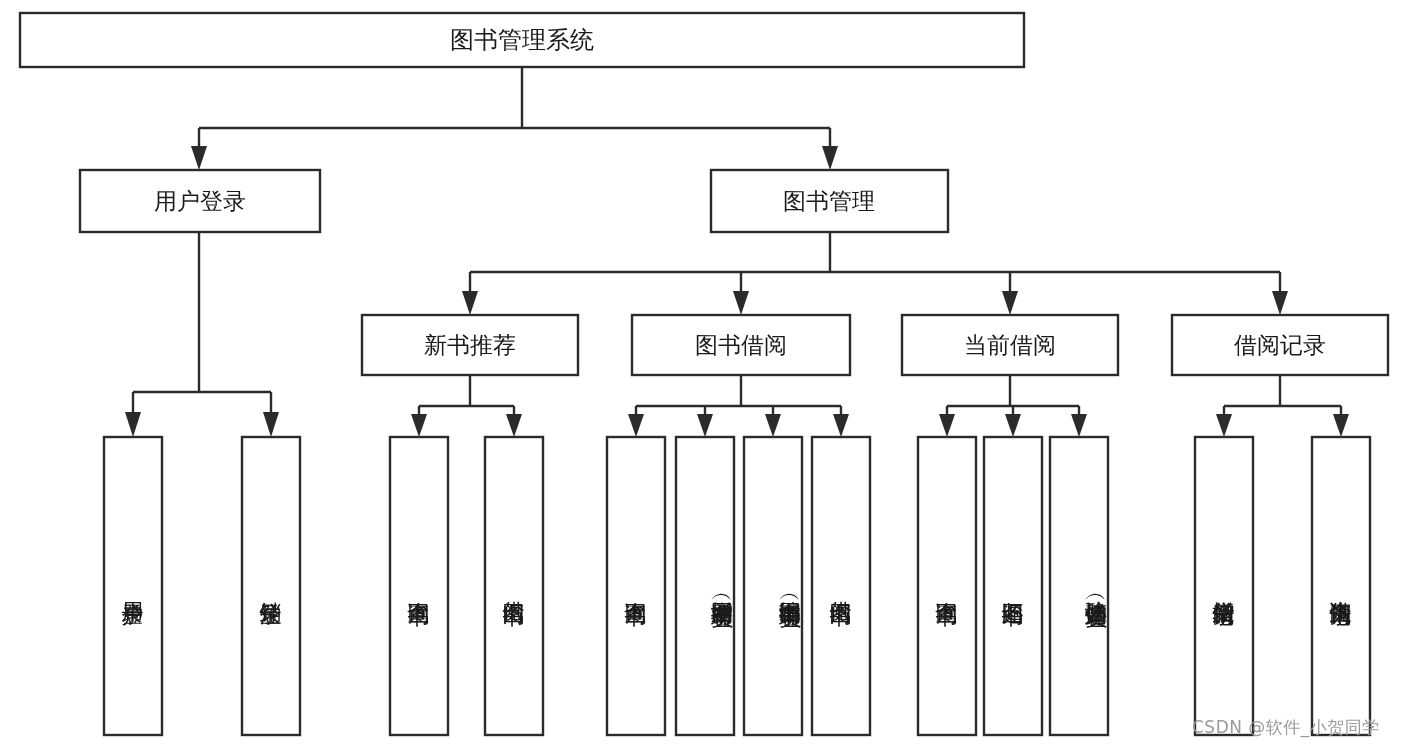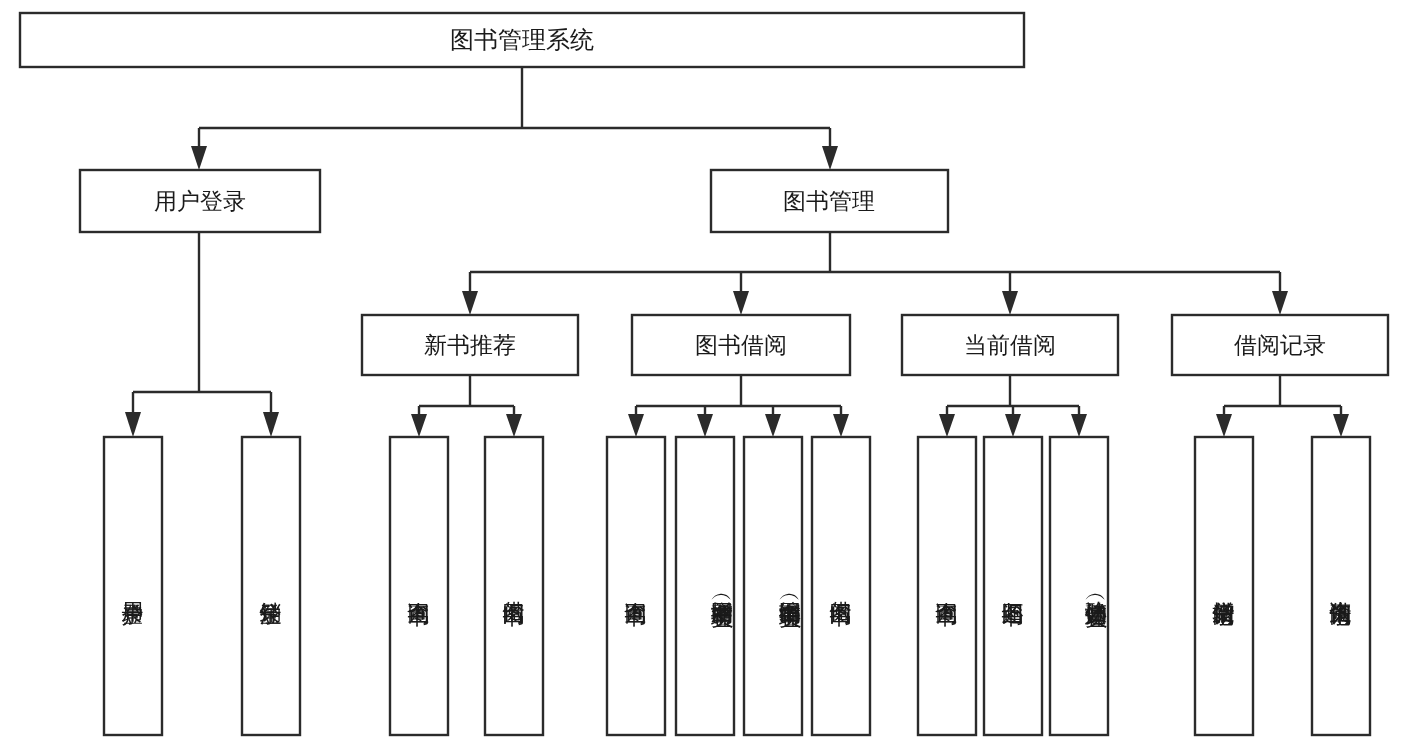--- a/index.html
+++ b/index.html
@@ -220,14 +220,15 @@
   <div class="vlabel" style="left:607px; top:437px; width:58px; height:298px; display:flex; align-items:center; justify-content:center;">查询图书</div>
   <div class="vlabel" style="left:676px; top:441px; width:58px; height:292px; display:flex; align-items:flex-start; justify-content:center;">新增图书（管理员）</div>
   <div class="vlabel" style="left:744px; top:441px; width:58px; height:292px; display:flex; align-items:flex-start; justify-content:center;">编辑图书（管理员）</div>
   <div class="vlabel" style="left:812px; top:437px; width:58px; height:298px; display:flex; align-items:center; justify-content:center;">借阅图书</div>
   <div class="vlabel" style="left:918px; top:437px; width:58px; height:298px; display:flex; align-items:center; justify-content:center;">查询图书</div>
   <div class="vlabel" style="left:984px; top:437px; width:58px; height:298px; display:flex; align-items:center; justify-content:center;">归还图书</div>
   <div class="vlabel" style="left:1050px; top:441px; width:58px; height:292px; display:flex; align-items:flex-start; justify-content:center;">确认归还（管理员）</div>
   <div class="vlabel" style="left:1195px; top:437px; width:58px; height:298px; display:flex; align-items:center; justify-content:center;">新增借阅记录</div>
   <div class="vlabel" style="left:1312px; top:437px; width:58px; height:298px; display:flex; align-items:center; justify-content:center;">查询借阅记录</div>
 
+  <div class="watermark">CSDN @软件_小贺同学</div>
 
 </div>
 
 </body></html>

